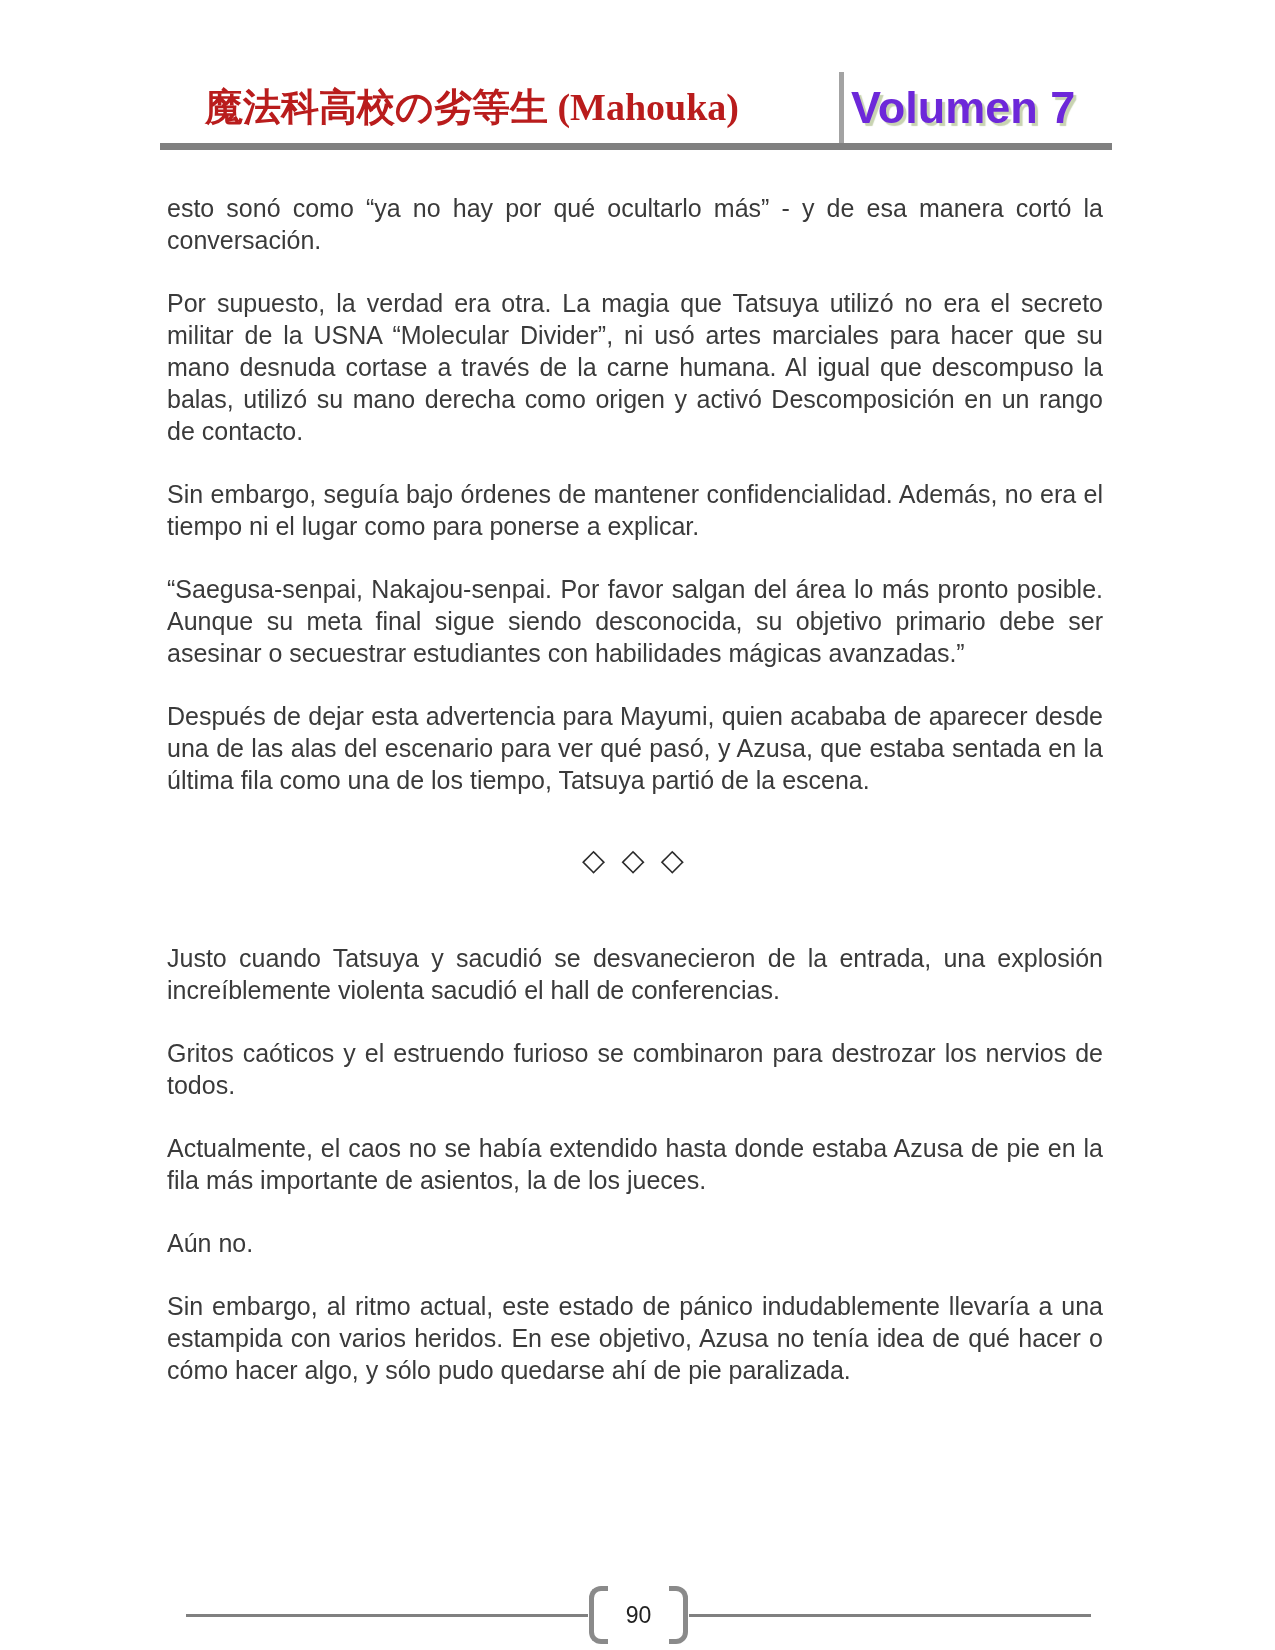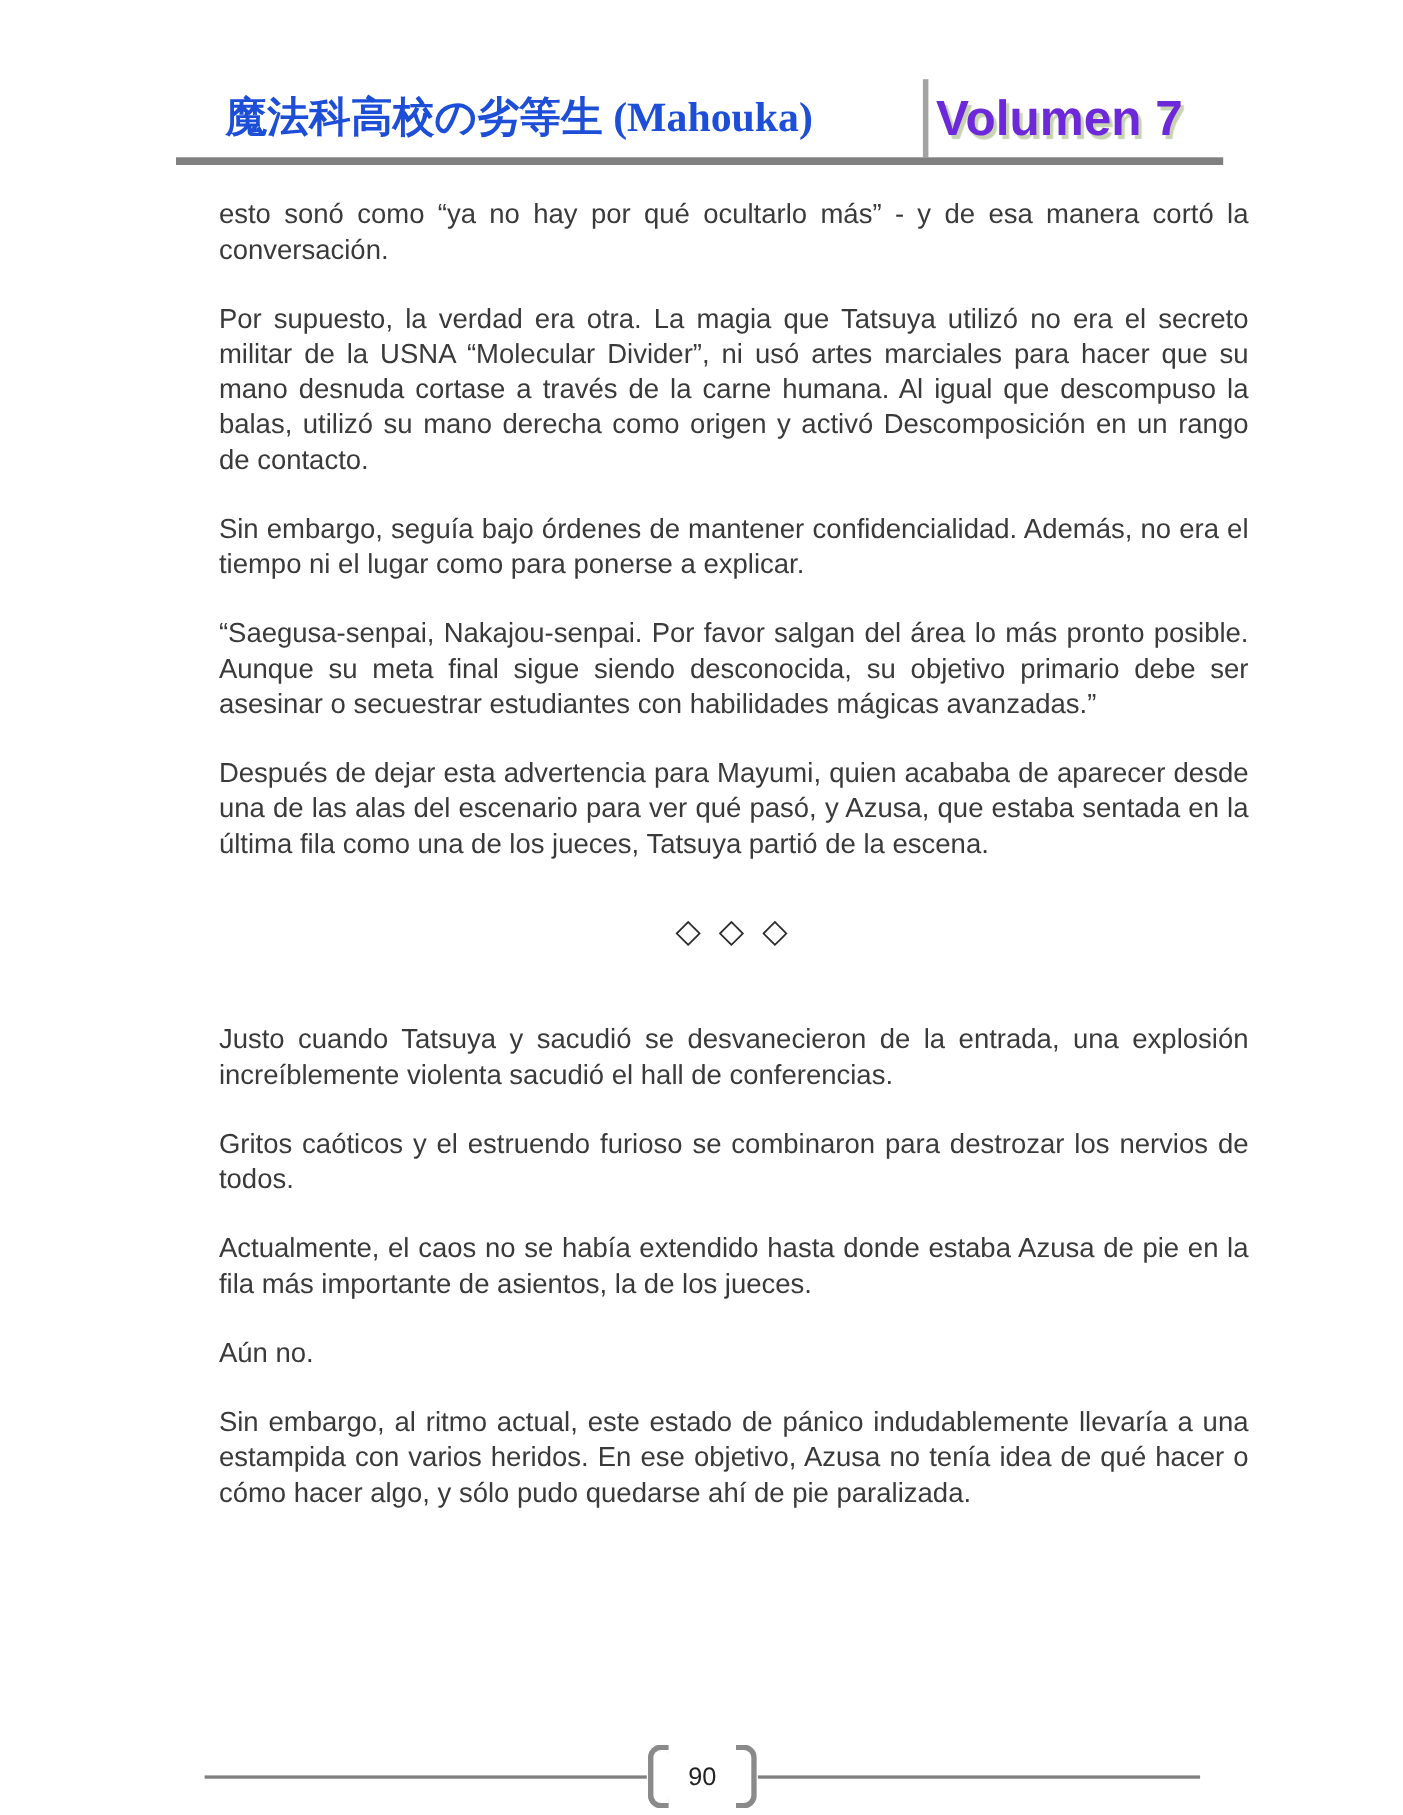--- a/index.html
+++ b/index.html
@@ -14,21 +14,21 @@
 
   
   .header-title {
     position: absolute;
     left: 205px;
     top: 86px;
     font-family: "Liberation Serif", "DejaVu Serif", serif;
     font-weight: bold;
     font-size: 38px;
     line-height: 42px;
-    color: #1d4ed8;
+    color: #b91c1c;
     white-space: nowrap;
   }
   .header-divider {
     position: absolute;
     left: 839px;
     top: 72px;
     width: 5px;
     height: 71px;
     background: #a3a3a3;
   }
@@ -50,27 +50,26 @@
     top: 143px;
     width: 952px;
     height: 7px;
     background: #808080;
   }
 
   
   .body-text {
     position: absolute;
     left: 167px;
-    top: 179px;
+    top: 192px;
     width: 936px;
     font-size: 25px;
     line-height: 32px;
     color: #3a3a3a;
     text-align: justify;
-    margin-left: 32px;
   }
   .body-text p {
     margin: 0 0 31px 0;
     padding: 0;
   }
   .diamond-separator {
     text-align: center;
     font-size: 30px;
     line-height: 32px;
     letter-spacing: 4px;
@@ -126,21 +125,21 @@
   <div class="header-title">魔法科高校の劣等生 (Mahouka)</div>
   <div class="header-divider"></div>
   <div class="header-volume">Volumen 7</div>
   <div class="header-rule"></div>
 
   <div class="body-text">
     <p>esto sonó como “ya no hay por qué ocultarlo más” - y de esa manera cortó la conversación.</p>
     <p>Por supuesto, la verdad era otra. La magia que Tatsuya utilizó no era el secreto militar de la USNA “Molecular Divider”, ni usó artes marciales para hacer que su mano desnuda cortase a través de la carne humana. Al igual que descompuso la balas, utilizó su mano derecha como origen y activó Descomposición en un rango de contacto.</p>
     <p>Sin embargo, seguía bajo órdenes de mantener confidencialidad. Además, no era el tiempo ni el lugar como para ponerse a explicar.</p>
     <p>“Saegusa-senpai, Nakajou-senpai. Por favor salgan del área lo más pronto posible. Aunque su meta final sigue siendo desconocida, su objetivo primario debe ser asesinar o secuestrar estudiantes con habilidades mágicas avanzadas.”</p>
-    <p>Después de dejar esta advertencia para Mayumi, quien acababa de aparecer desde una de las alas del escenario para ver qué pasó, y Azusa, que estaba sentada en la última fila como una de los jueces, Tatsuya partió de la escena.</p>
+    <p>Después de dejar esta advertencia para Mayumi, quien acababa de aparecer desde una de las alas del escenario para ver qué pasó, y Azusa, que estaba sentada en la última fila como una de los tiempo, Tatsuya partió de la escena.</p>
     <div class="diamond-separator">◇ ◇ ◇</div>
     <p>Justo cuando Tatsuya y sacudió se desvanecieron de la entrada, una explosión increíblemente violenta sacudió el hall de conferencias.</p>
     <p>Gritos caóticos y el estruendo furioso se combinaron para destrozar los nervios de todos.</p>
     <p>Actualmente, el caos no se había extendido hasta donde estaba Azusa de pie en la fila más importante de asientos, la de los jueces.</p>
     <p>Aún no.</p>
     <p>Sin embargo, al ritmo actual, este estado de pánico indudablemente llevaría a una estampida con varios heridos. En ese objetivo, Azusa no tenía idea de qué hacer o cómo hacer algo, y sólo pudo quedarse ahí de pie paralizada.</p>
   </div>
 
   <div class="footer">
     <div class="footer-line"></div>

